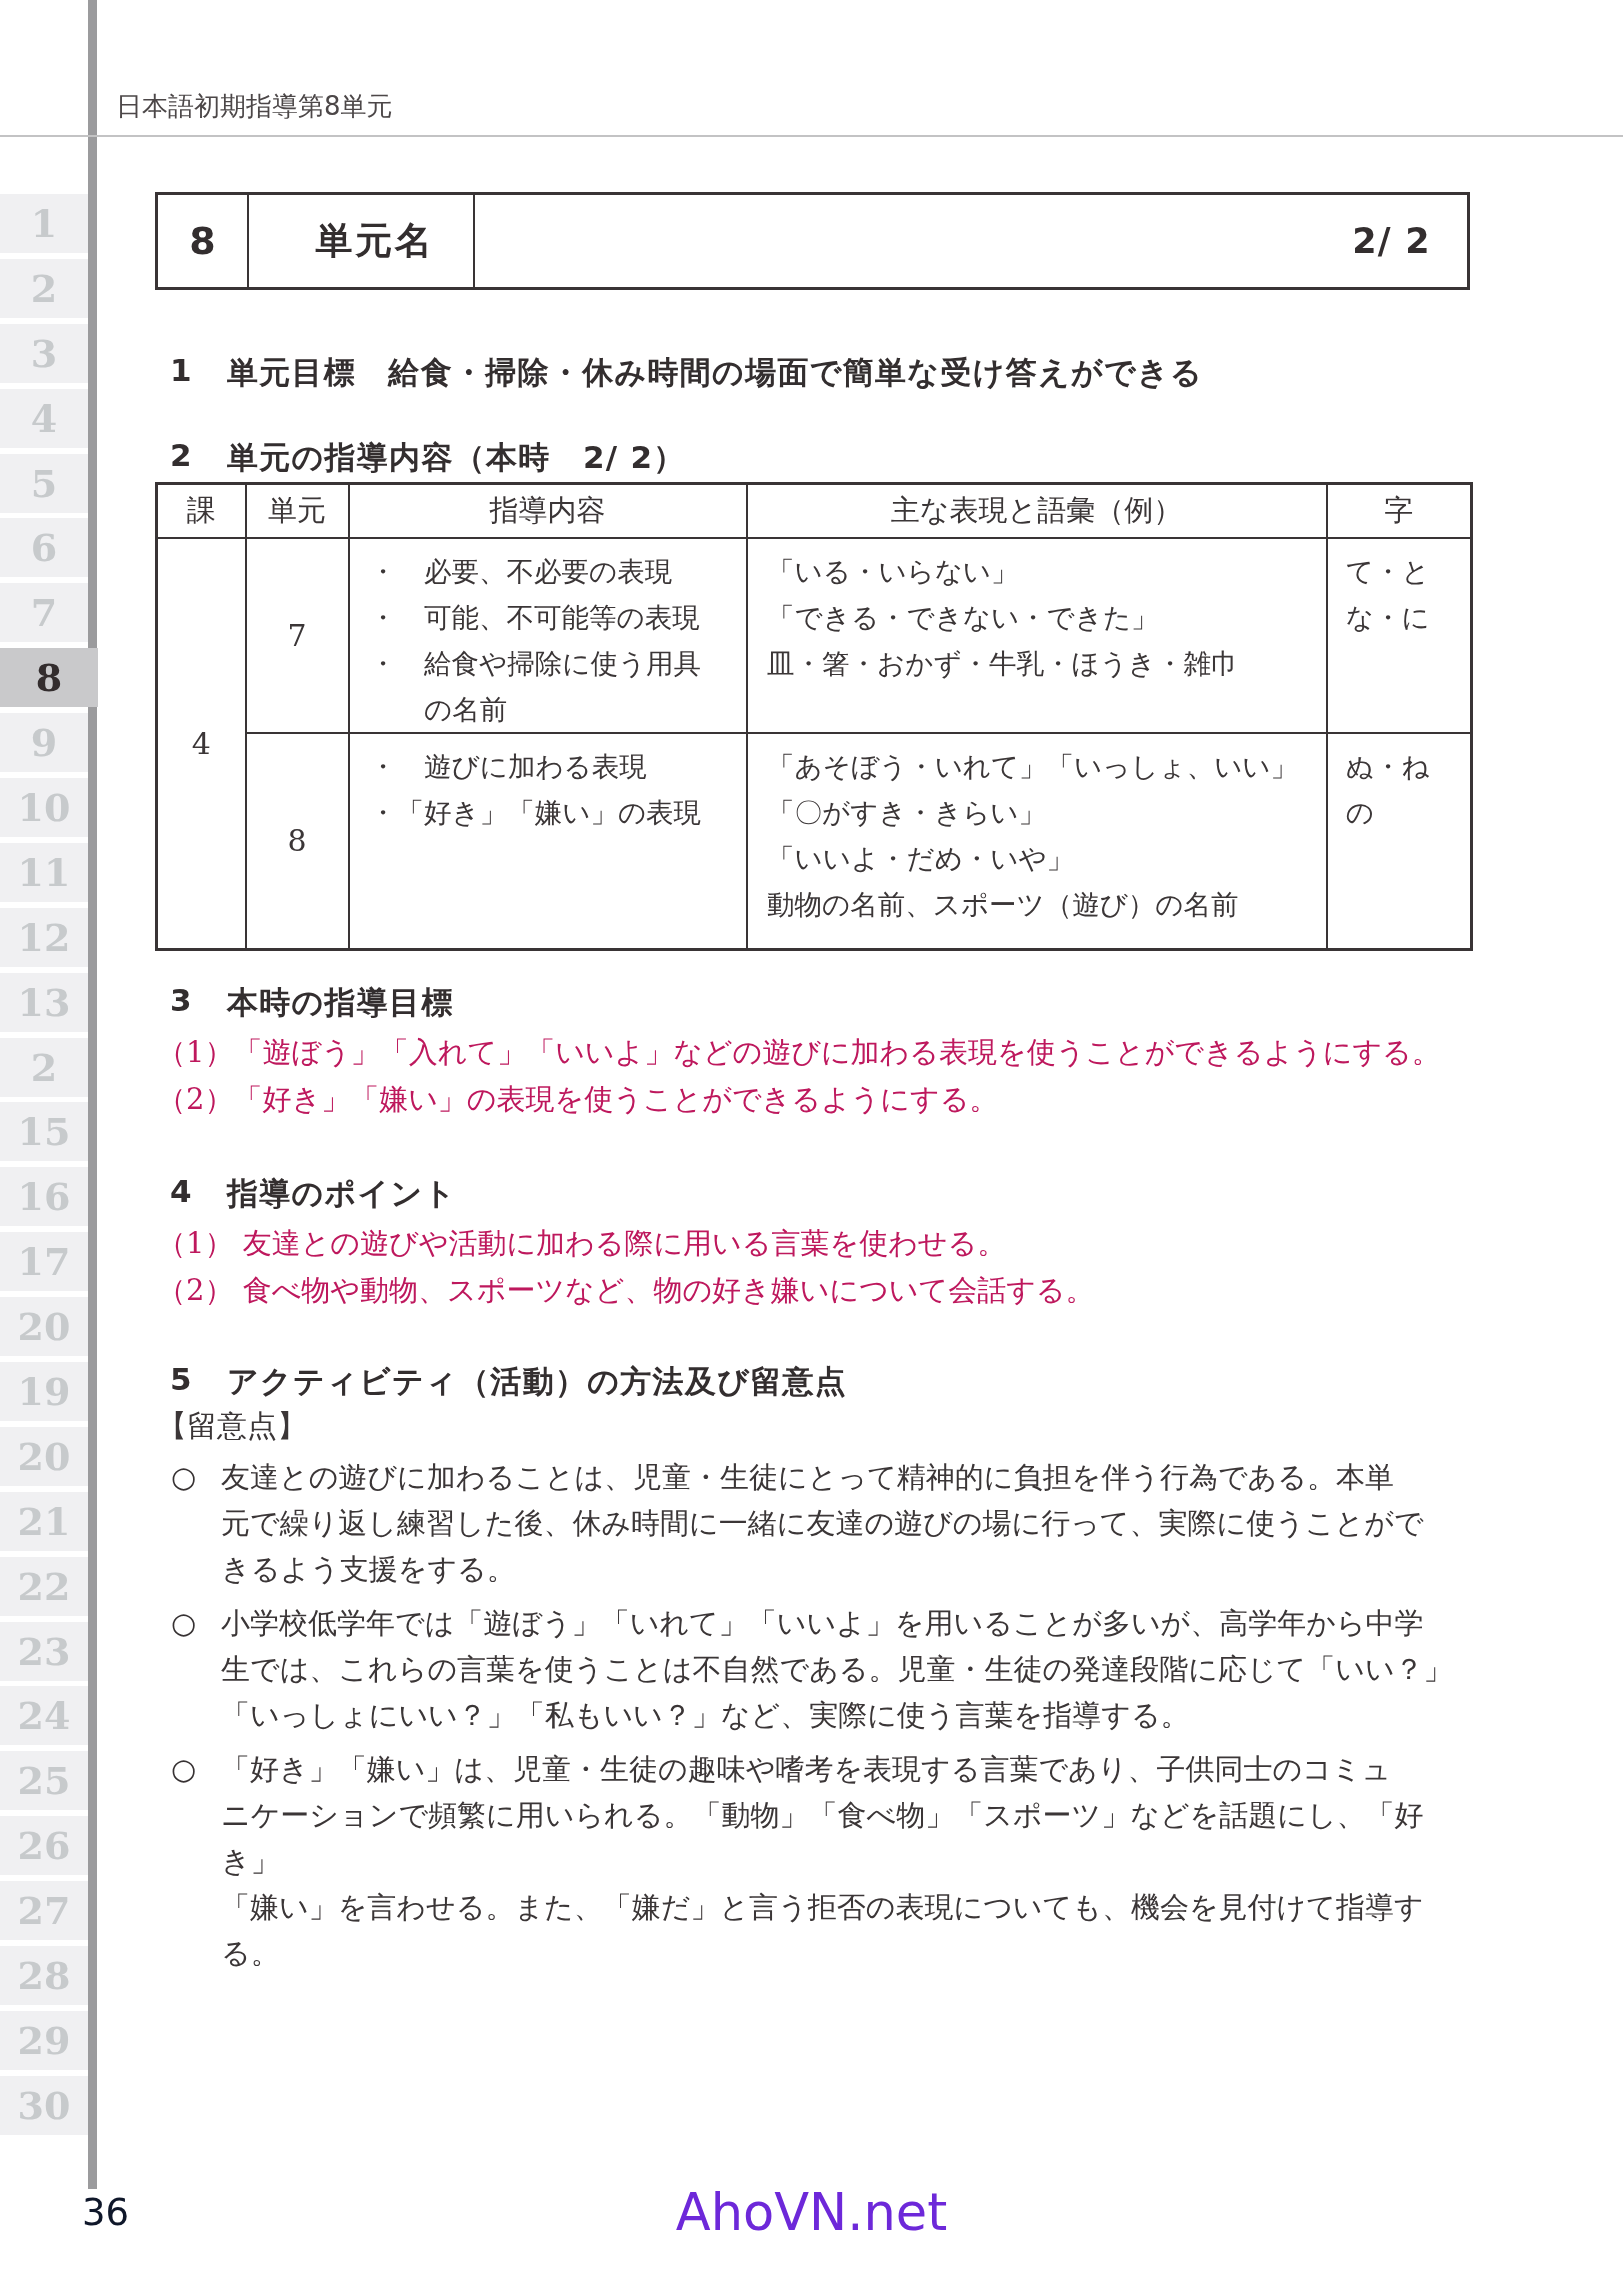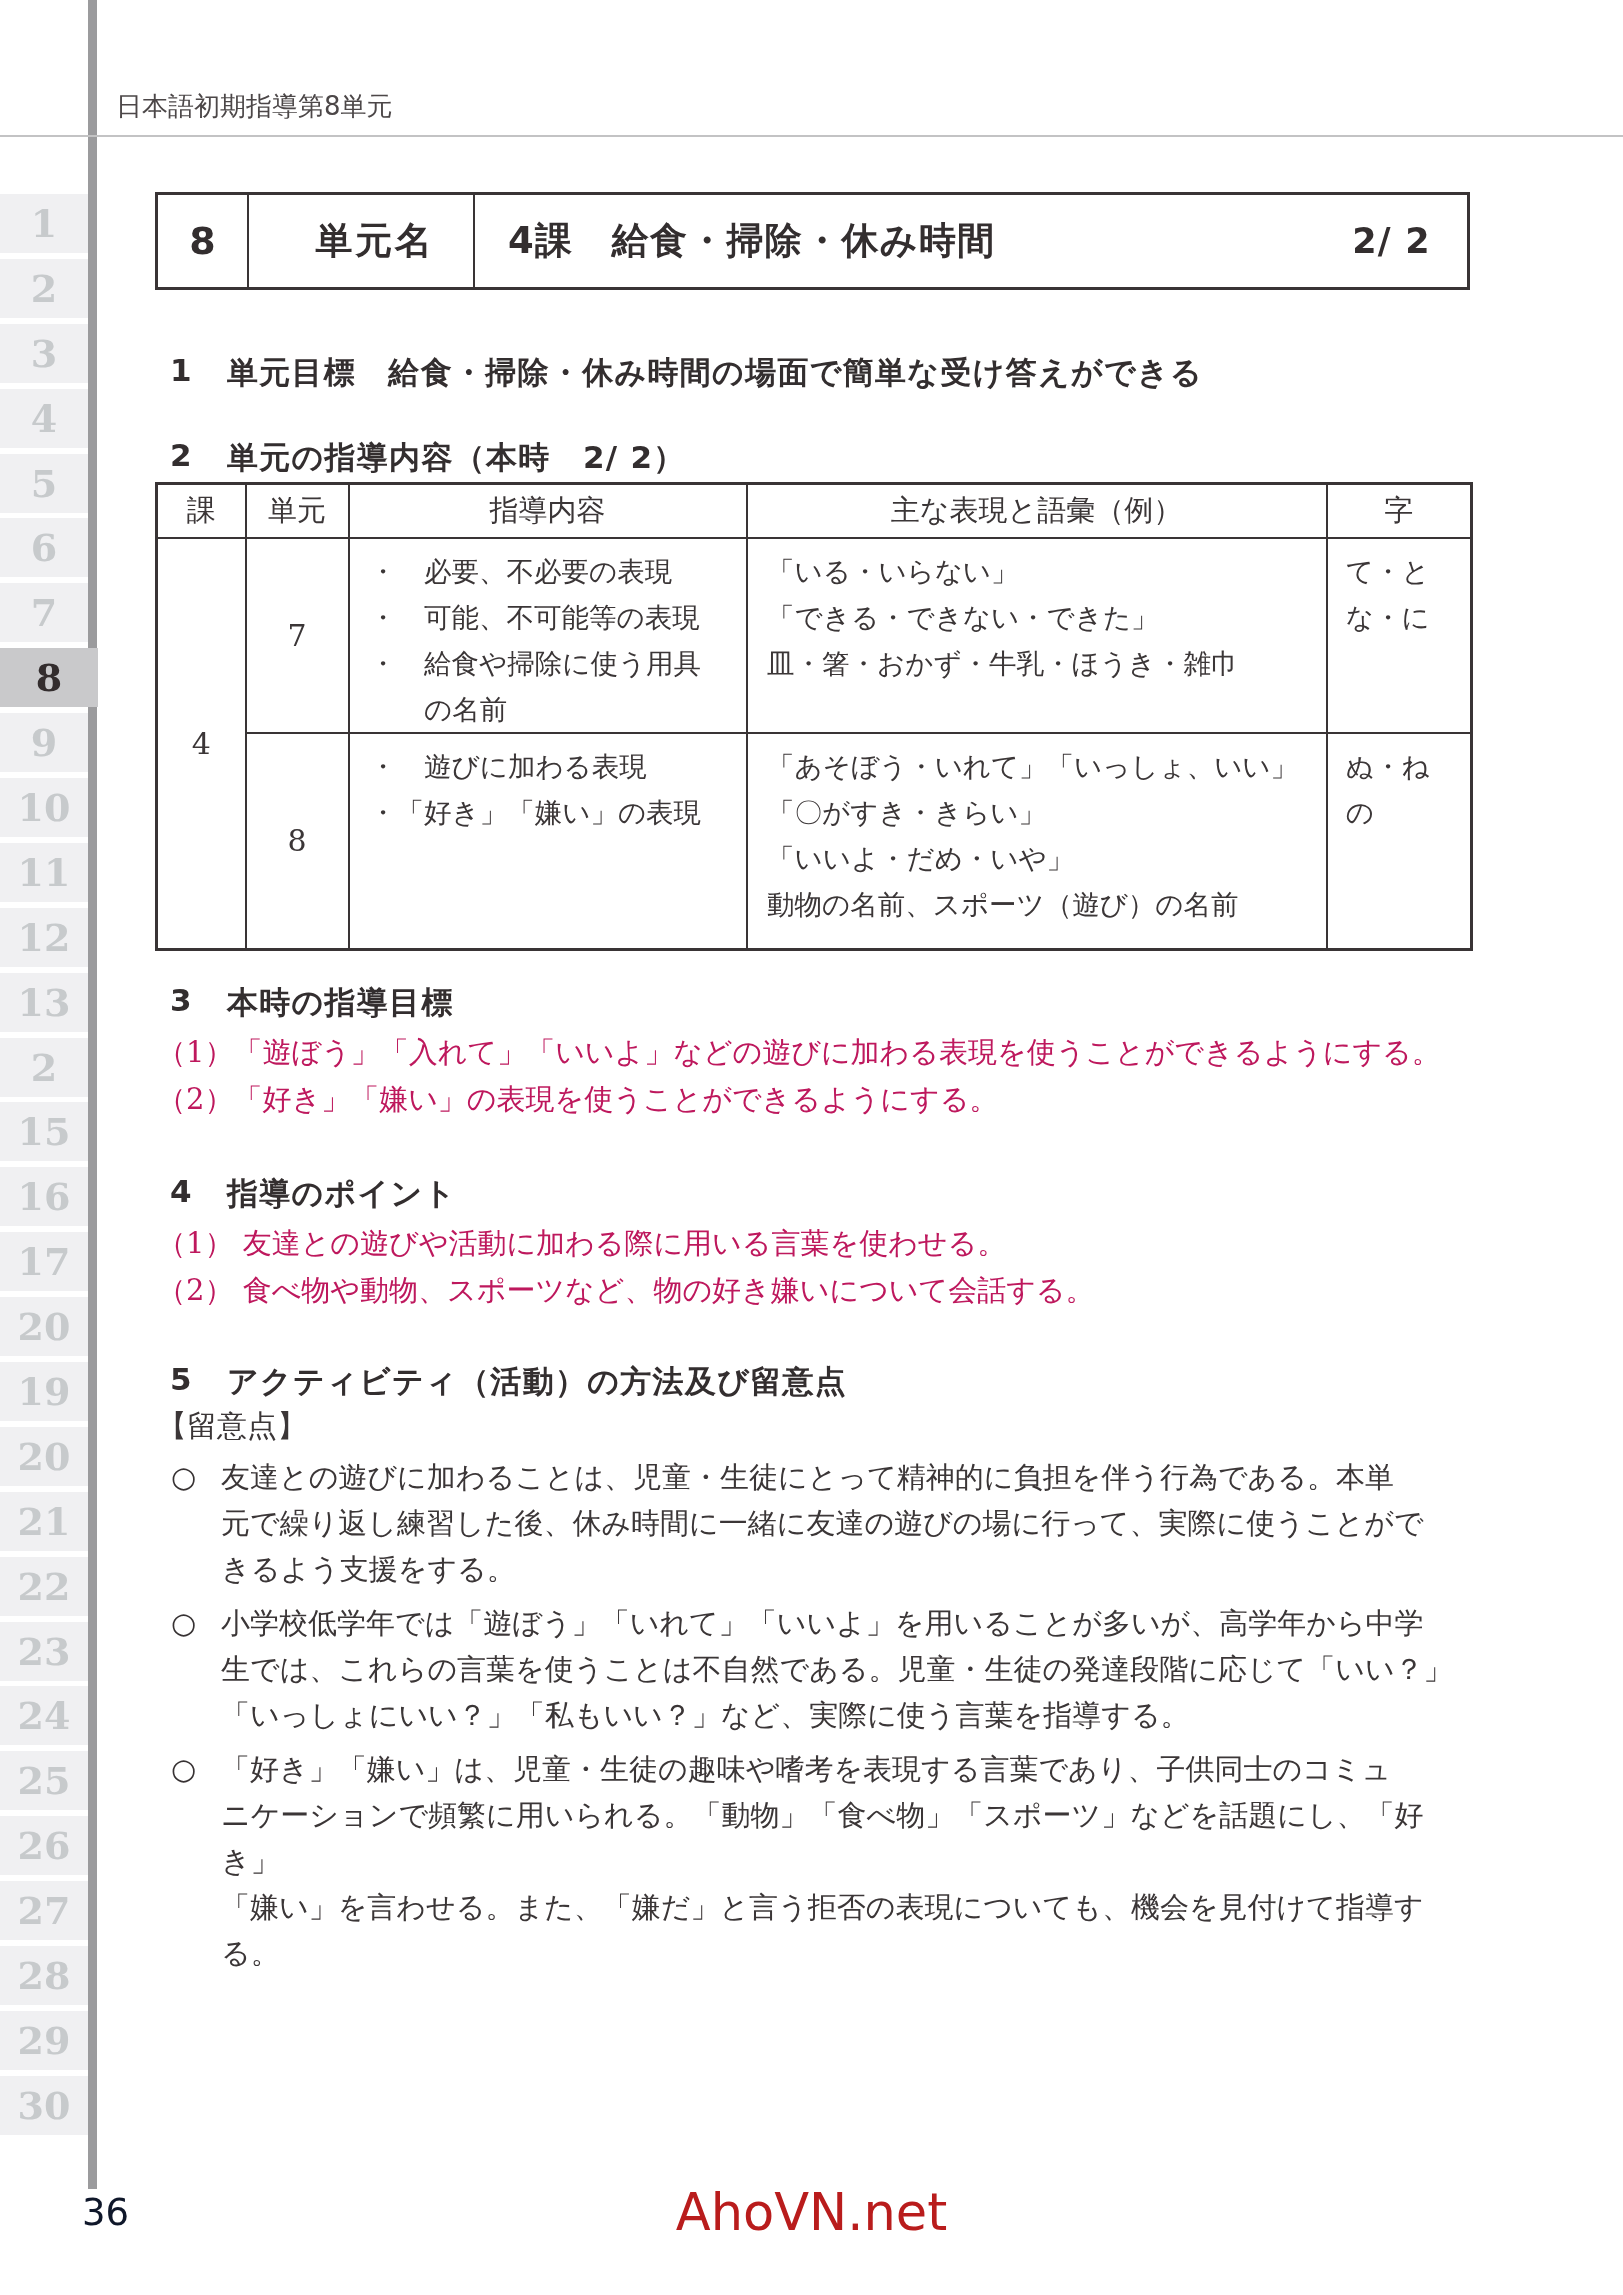--- a/index.html
+++ b/index.html
@@ -84,21 +84,21 @@
   .note-item { display:flex; margin-bottom:7.9px; }
   .note-marker { width:50px; flex:none; font-size:29px; line-height:46px; }
   .note-lines { white-space:pre-line; font-size:29px; line-height:46px; color:#3b3637; }
   
   .page-number {
     position:absolute; left:82px; top:2191px;
     font-family:"DejaVu Sans", sans-serif; font-size:37px; color:#0f172a;
   }
   .watermark {
     position:absolute; left:0; top:2183px; width:1623px; text-align:center;
-    font-family:"DejaVu Sans", sans-serif; font-size:51px; color:#b91c1c;
+    font-family:"DejaVu Sans", sans-serif; font-size:51px; color:#6d28d9;
   }
 </style>
 </head>
 <body>
 
 <div class="page">
 
   <div class="rail"></div>
   <div class="tabs">
       <div class="tab">1</div>
@@ -133,21 +133,20 @@
       <div class="tab">30</div>
     </div>
 
   <div class="doc-header">日本語初期指導第8単元</div>
   <div class="top-rule"></div>
 
   <div class="title-box">
     <div class="cell tb-num">8</div>
     <div class="cell tb-label">単元名</div>
     <div class="tb-main">
-      <span>4課　給食・掃除・休み時間</span>
       <span class="tb-frac">2/ 2</span>
     </div>
   </div>
 
   <div class="sec-heading" style="top:352px;">
     <span class="sec-num">1</span>
     <span>単元目標　給食・掃除・休み時間の場面で簡単な受け答えができる</span>
   </div>
 
   <div class="sec-heading" style="top:437px;">

